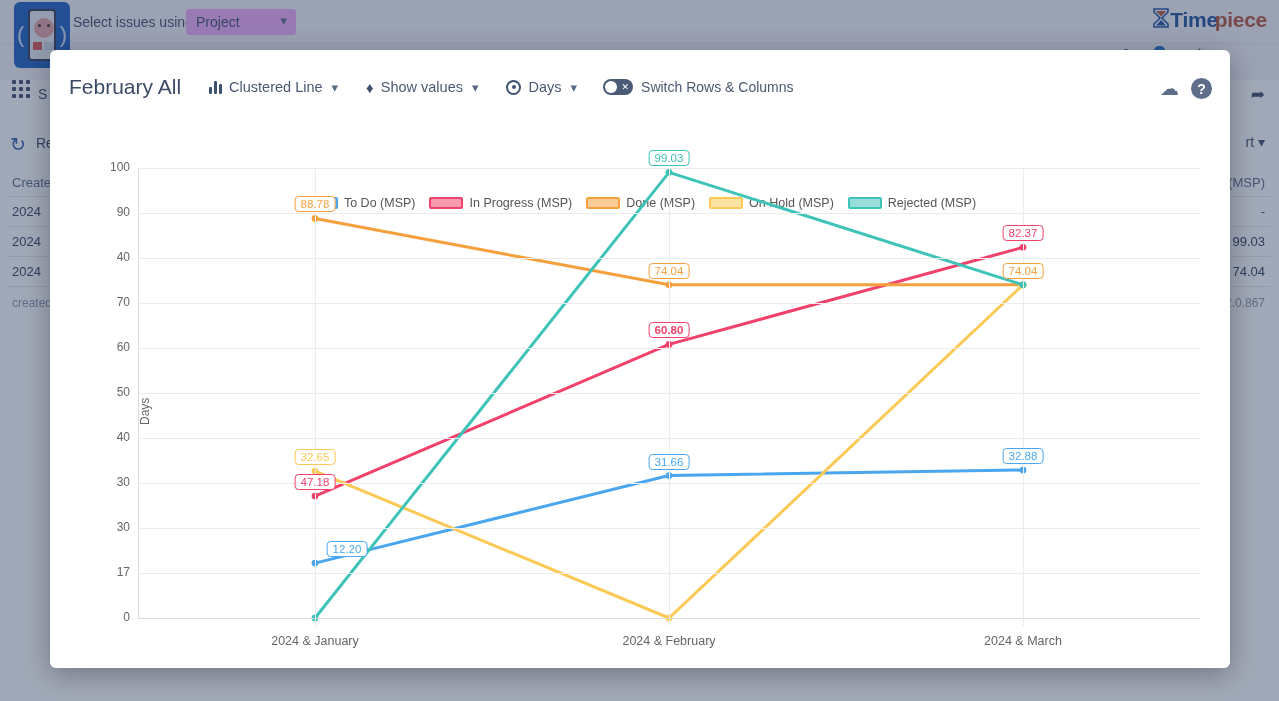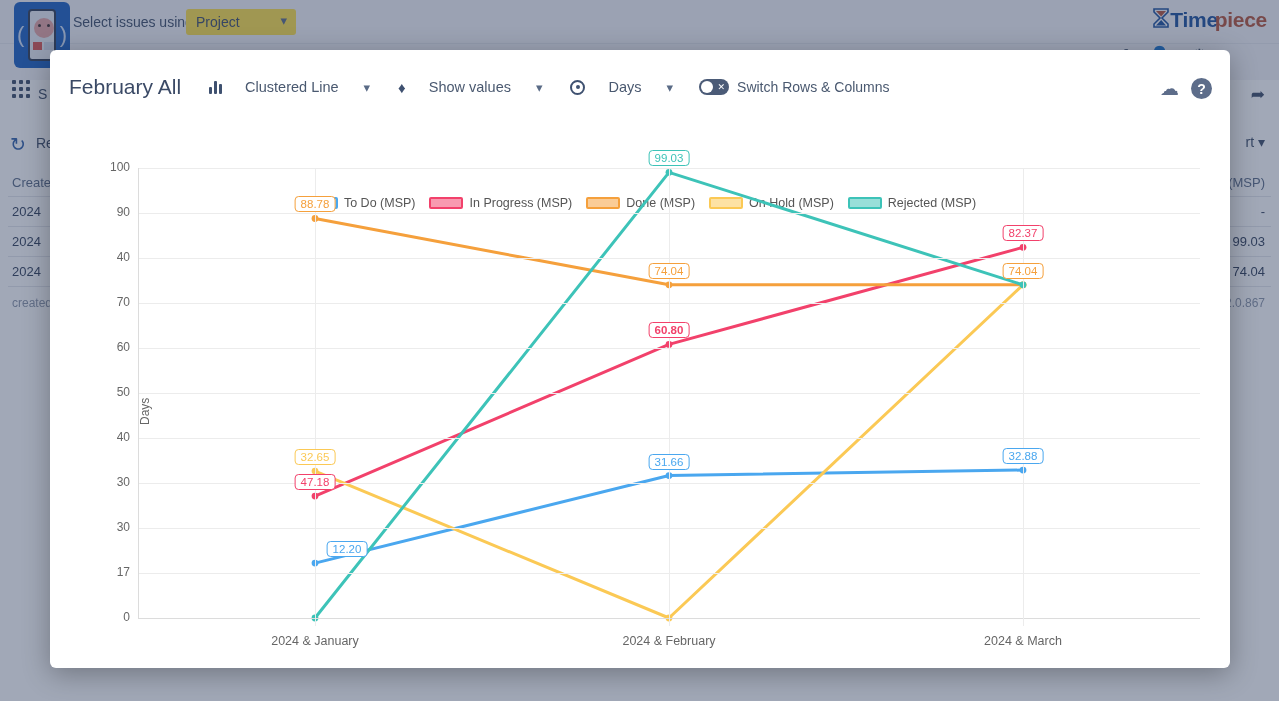--- a/index.html
+++ b/index.html
@@ -49,21 +49,21 @@
   }
   .bg-avatar .paren-l { left: 3px; }
   .bg-avatar .paren-r { right: 3px; }
 
   .sel-label {
     position: absolute; left: 73px; top: 14px;
     font-size: 14px; color: #3d4d68;
   }
   .sel-dropdown {
     position: absolute; left: 186px; top: 9px; width: 110px; height: 26px;
-    background: #fde047; border-radius: 3px; text-align: right;
+    background: #f0abfc; border-radius: 3px; text-align: right;
   }
   .sel-dropdown .val {
     position: absolute; left: 10px; top: 5px; font-size: 14px; color: #3d4d68;
   }
   .sel-dropdown .chev {
     position: absolute; right: 9px; top: 4px; font-size: 13px; color: #5a6b86;
   }
 
   .bg-row2 {
     position: absolute; left: 0; top: 44px; width: 1279px; height: 36px;
@@ -118,21 +118,21 @@
     box-shadow: 0 6px 28px rgba(0,0,0,0.30);
   }
   .modal-header {
     position: absolute; left:0; top:0; width: 1180px; height: 74px;
     display:flex; align-items:center;
   }
   .m-title {
     margin-left: 19px; font-size: 21px; color: #3b4a66; font-weight: normal;
   }
   .m-ctrl {
-    display:flex; align-items:center; gap:23px; margin-left: 28px;
+    display:flex; align-items:center; gap:7px; margin-left: 28px;
     font-size:14.5px; color:#4a5970; cursor:pointer;
   }
   .m-ctrl .chev { font-size:13px; color:#5a6b86; margin-left:2px;}
   .bars-ico { display:flex; align-items:flex-end; gap:2px; height:14px;}
   .bars-ico i { width:3px; background:#3f5170; display:block; border-radius:1px;}
   .bars-ico i:nth-child(1){height:7px;}
   .bars-ico i:nth-child(2){height:13px;}
   .bars-ico i:nth-child(3){height:10px;}
   .tag-ico { color:#3f5170; font-size:15px; }
   .target-ico {

